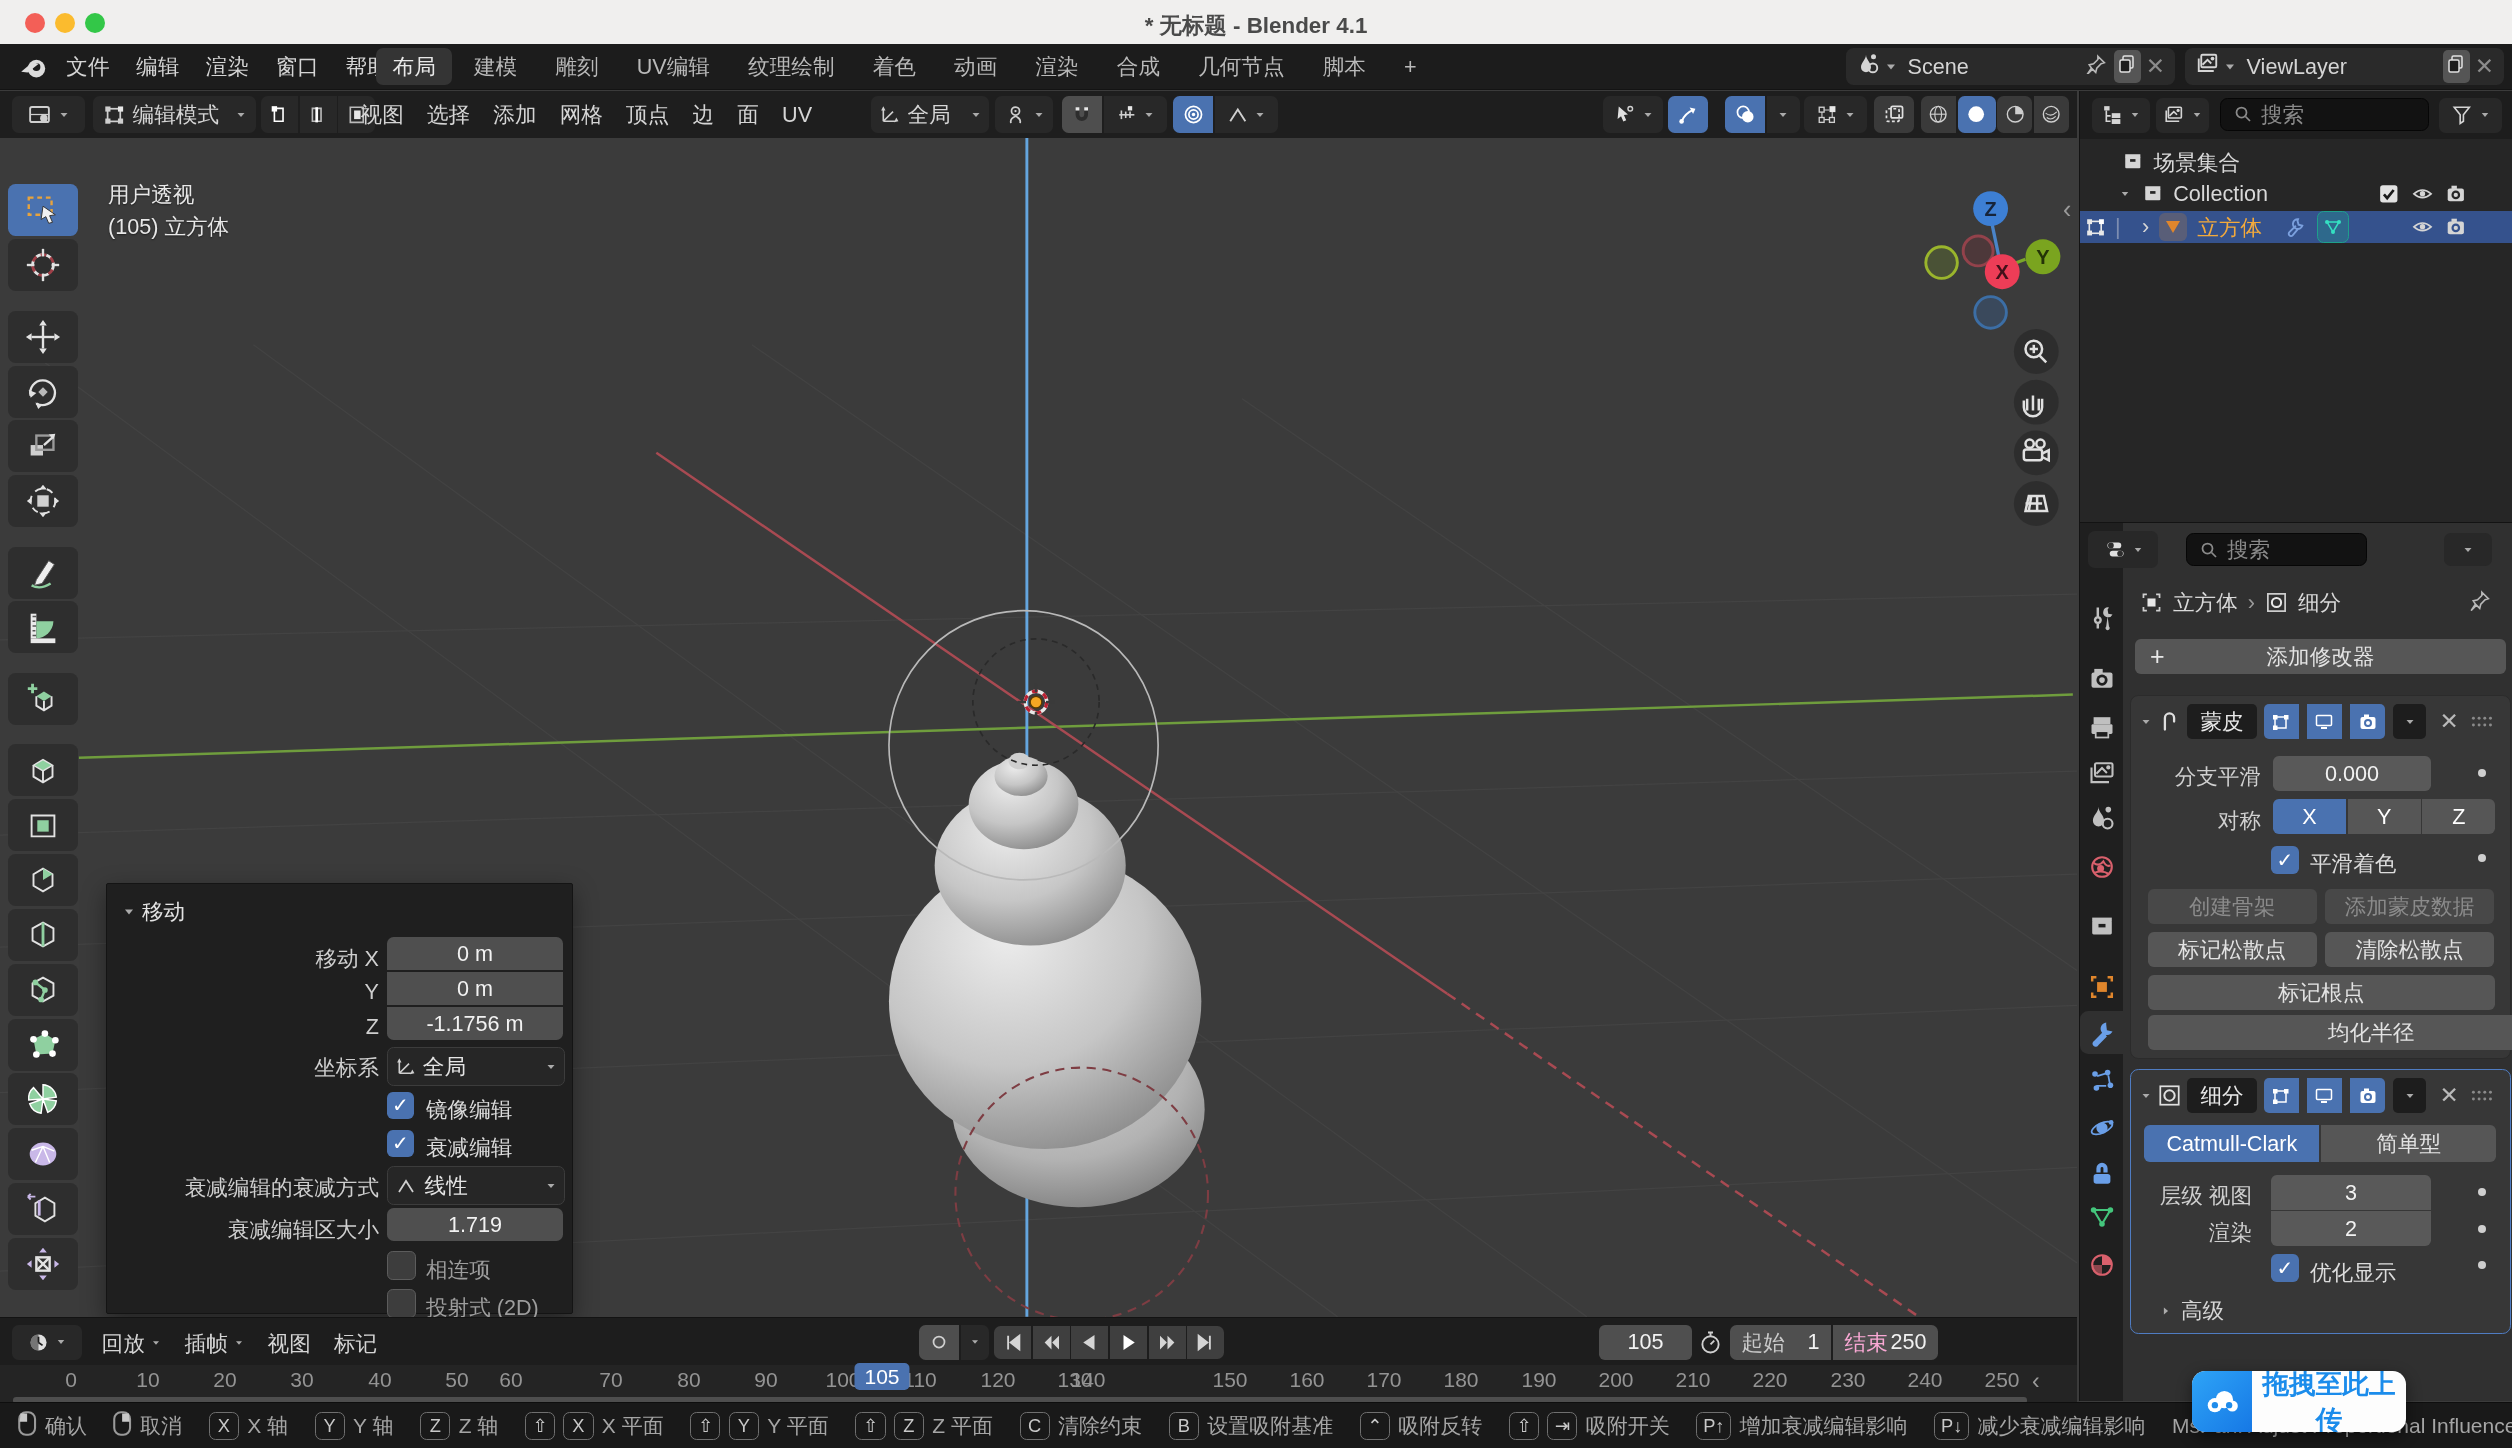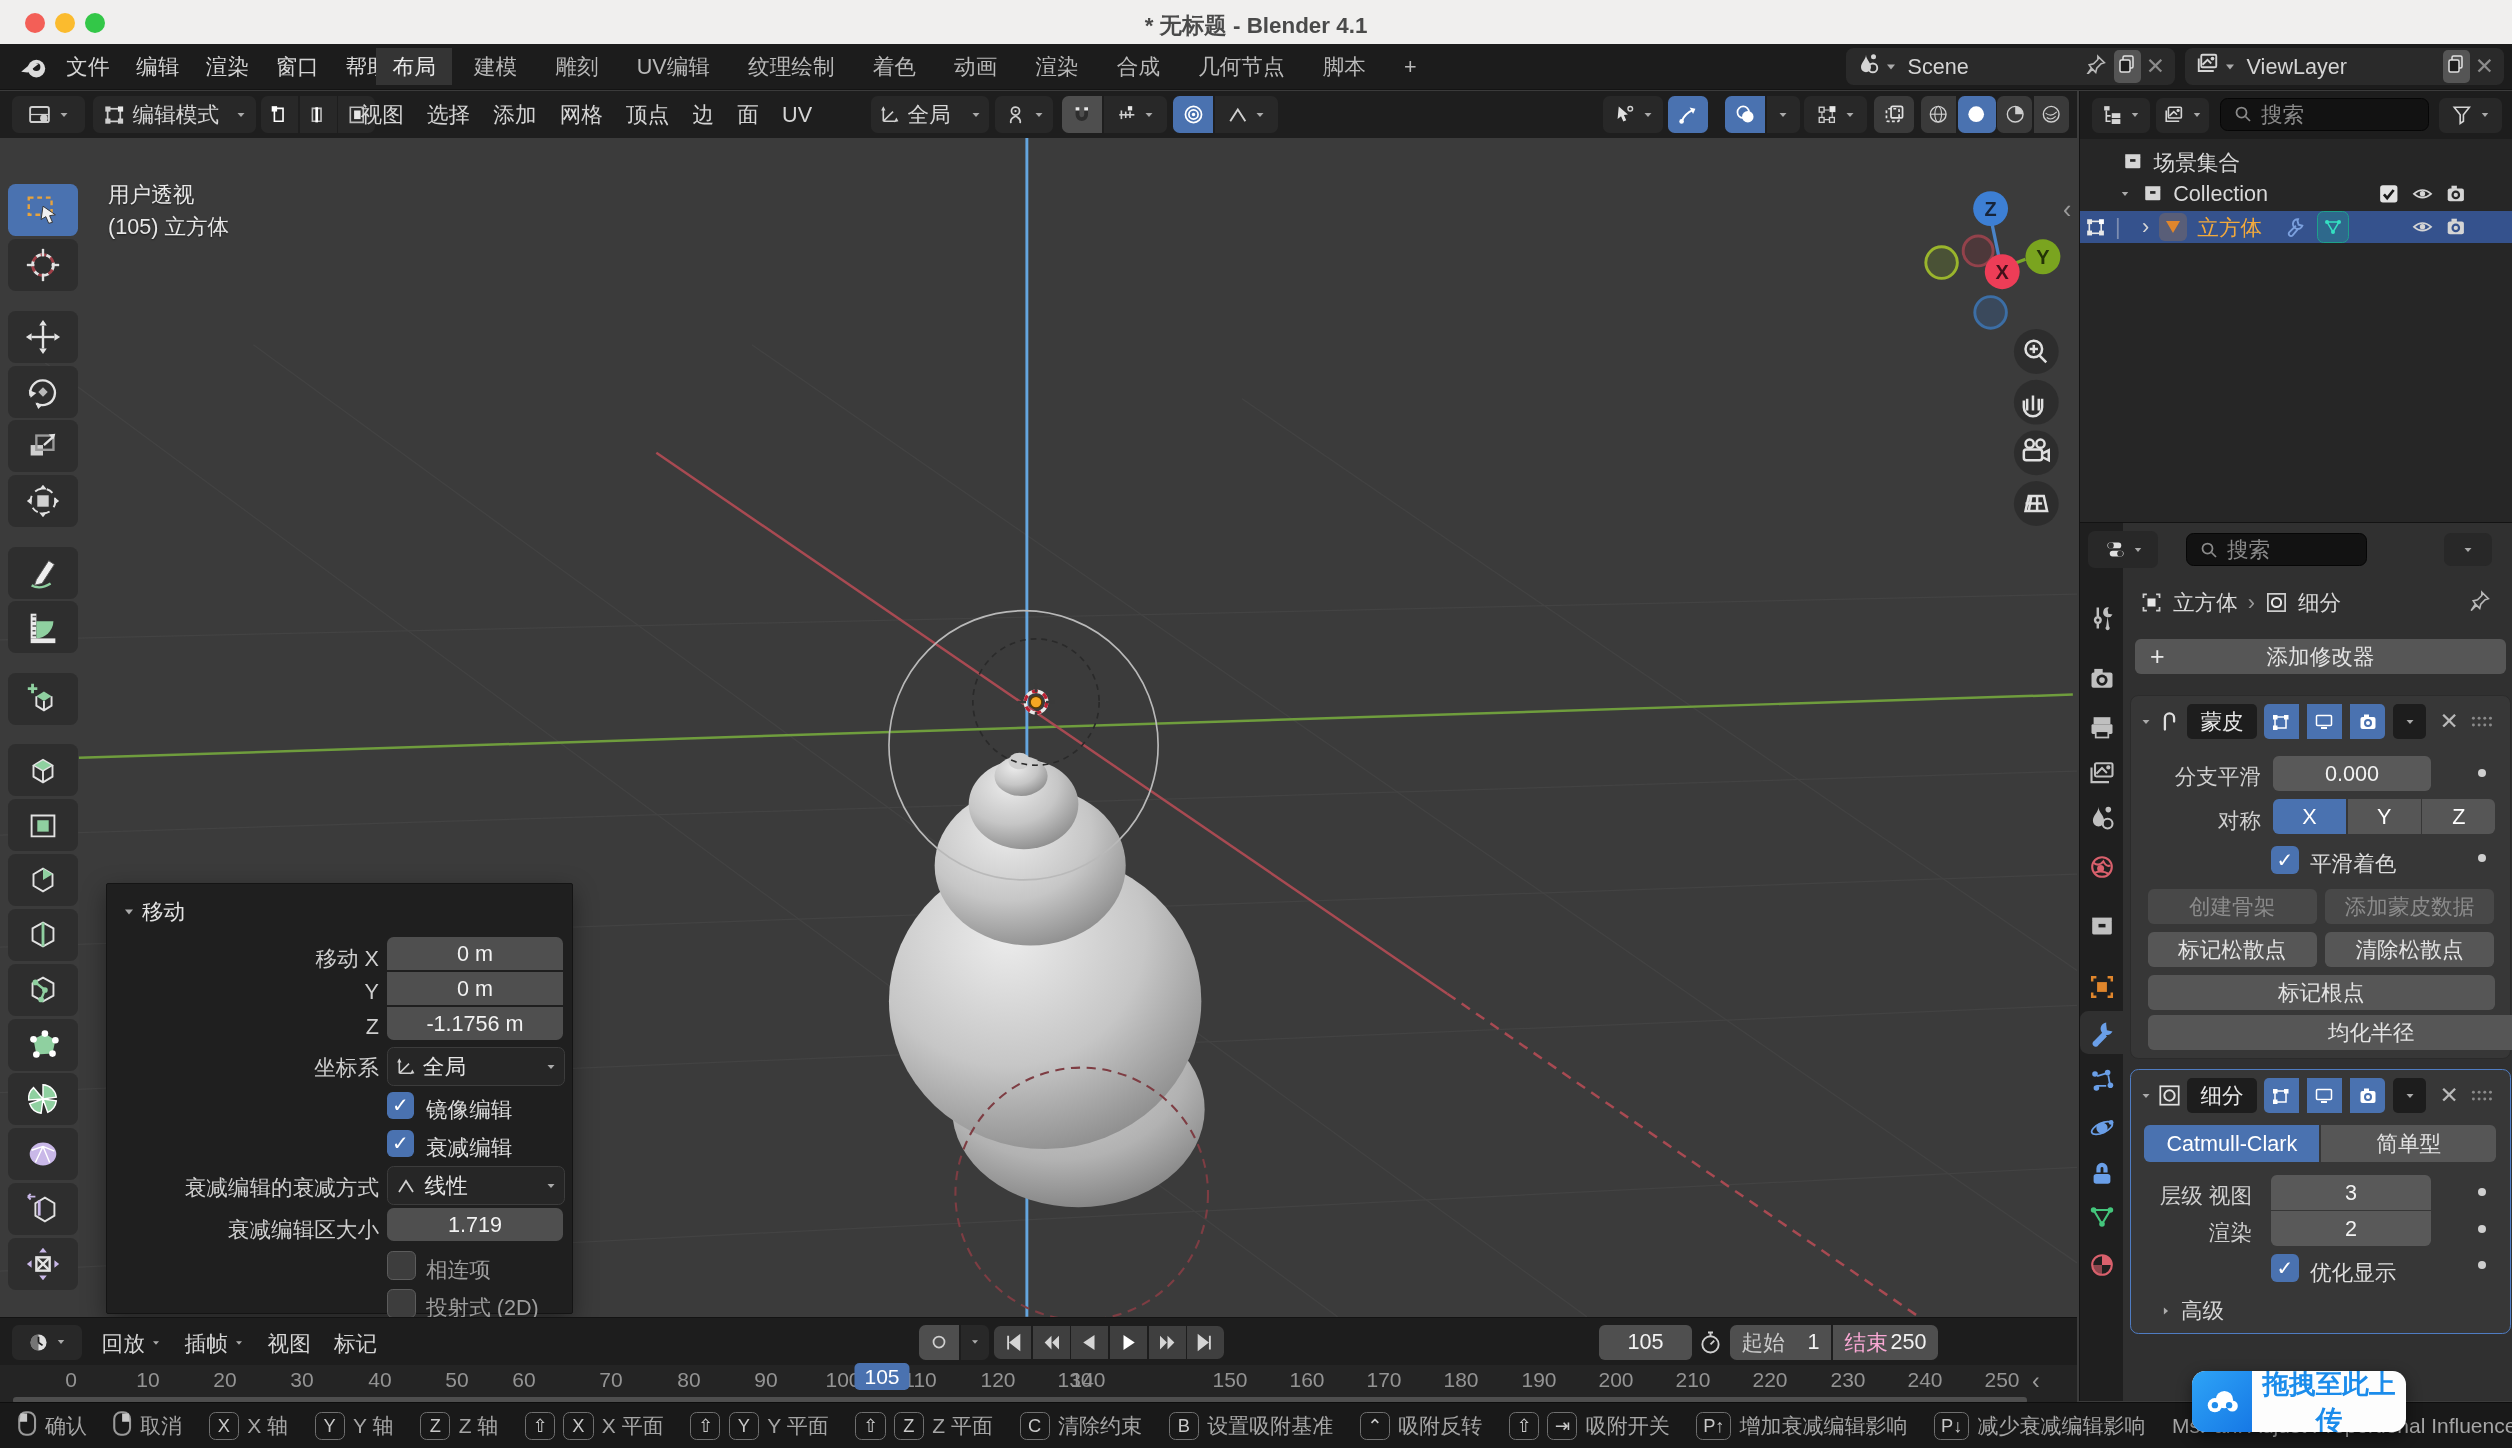--- a/index.html
+++ b/index.html
@@ -10,21 +10,21 @@
   .btn{background:#282828;border-radius:6.6px;display:flex;align-items:center;justify-content:center;gap:6.6px;}
   .blue{background:#4a72b0;}
   .chev{width:0;height:0;border-left:5.8px solid transparent;border-right:5.8px solid transparent;border-top:6.6px solid #ababab;display:inline-block;}
   .menu{color:#d5d5d5;padding:0 13.3px;height:37px;display:flex;align-items:center;cursor:default;}
   
   #titlebar{left:0;top:0;width:2512px;height:44px;background:#f0efee;}
   .light{width:20px;height:20px;border-radius:50%;top:12.5px;}
   #title{width:100%;top:10px;text-align:center;color:#4a4a4a;font-size:22.4px;font-weight:bold;}
   
   #topbar{left:0;top:44px;width:2512px;height:45px;background:#1c1c1c;border-bottom:1.7px solid #131313;}
-  .wtab{height:37px;padding:0 16.6px;display:flex;align-items:center;color:#b9b9b9;border-radius:0;text-align:center;}
+  .wtab{height:37px;padding:0 16.6px;display:flex;align-items:center;color:#b9b9b9;border-radius:7px;text-align:center;}
   .wtab.active{background:#343434;color:#e8e8e8;}
   .idsel{background:#2a2a2a;border-radius:7.5px;height:37px;display:flex;align-items:center;color:#d5d5d5;}
   
   #vhead{left:0;top:91px;width:2077px;height:47px;background:#1e1e1e;}
   .vbtn{height:37px;}
   .selmode{width:37px;height:37px;display:flex;align-items:center;justify-content:center;background:#282828;}
   
   #vport{left:0;top:137px;width:2077px;height:1180px;background:#3b3b3b;}
   #opstatus{left:20px;top:150px;color:#b5b5b5;}
   .ovl{color:#e8e8e8;text-shadow:0 0.8px 1.7px rgba(0,0,0,.5);}
@@ -1049,21 +1049,21 @@
           <span style="color:#f2f2f2;">250</span>
       </div>
     </div>
     <div id="ruler">
         <span class="tick" style="left: 71px;">0</span>
         <span class="tick" style="left: 148px;">10</span>
         <span class="tick" style="left: 225px;">20</span>
         <span class="tick" style="left: 302px;">30</span>
         <span class="tick" style="left: 380px;">40</span>
         <span class="tick" style="left: 457px;">50</span>
-        <span class="tick" style="left: 524px;">60</span>
+        <span class="tick" style="left: 511px;">60</span>
         <span class="tick" style="left: 611px;">70</span>
         <span class="tick" style="left: 689px;">80</span>
         <span class="tick" style="left: 766px;">90</span>
         <span class="tick" style="left: 843px;">100</span>
         <span class="tick" style="left: 920px;">110</span>
         <span class="tick" style="left: 998px;">120</span>
         <span class="tick" style="left: 1075px;">130</span>
         <span class="tick" style="left: 1088px;">140</span>
         <span class="tick" style="left: 1230px;">150</span>
         <span class="tick" style="left: 1307px;">160</span>

